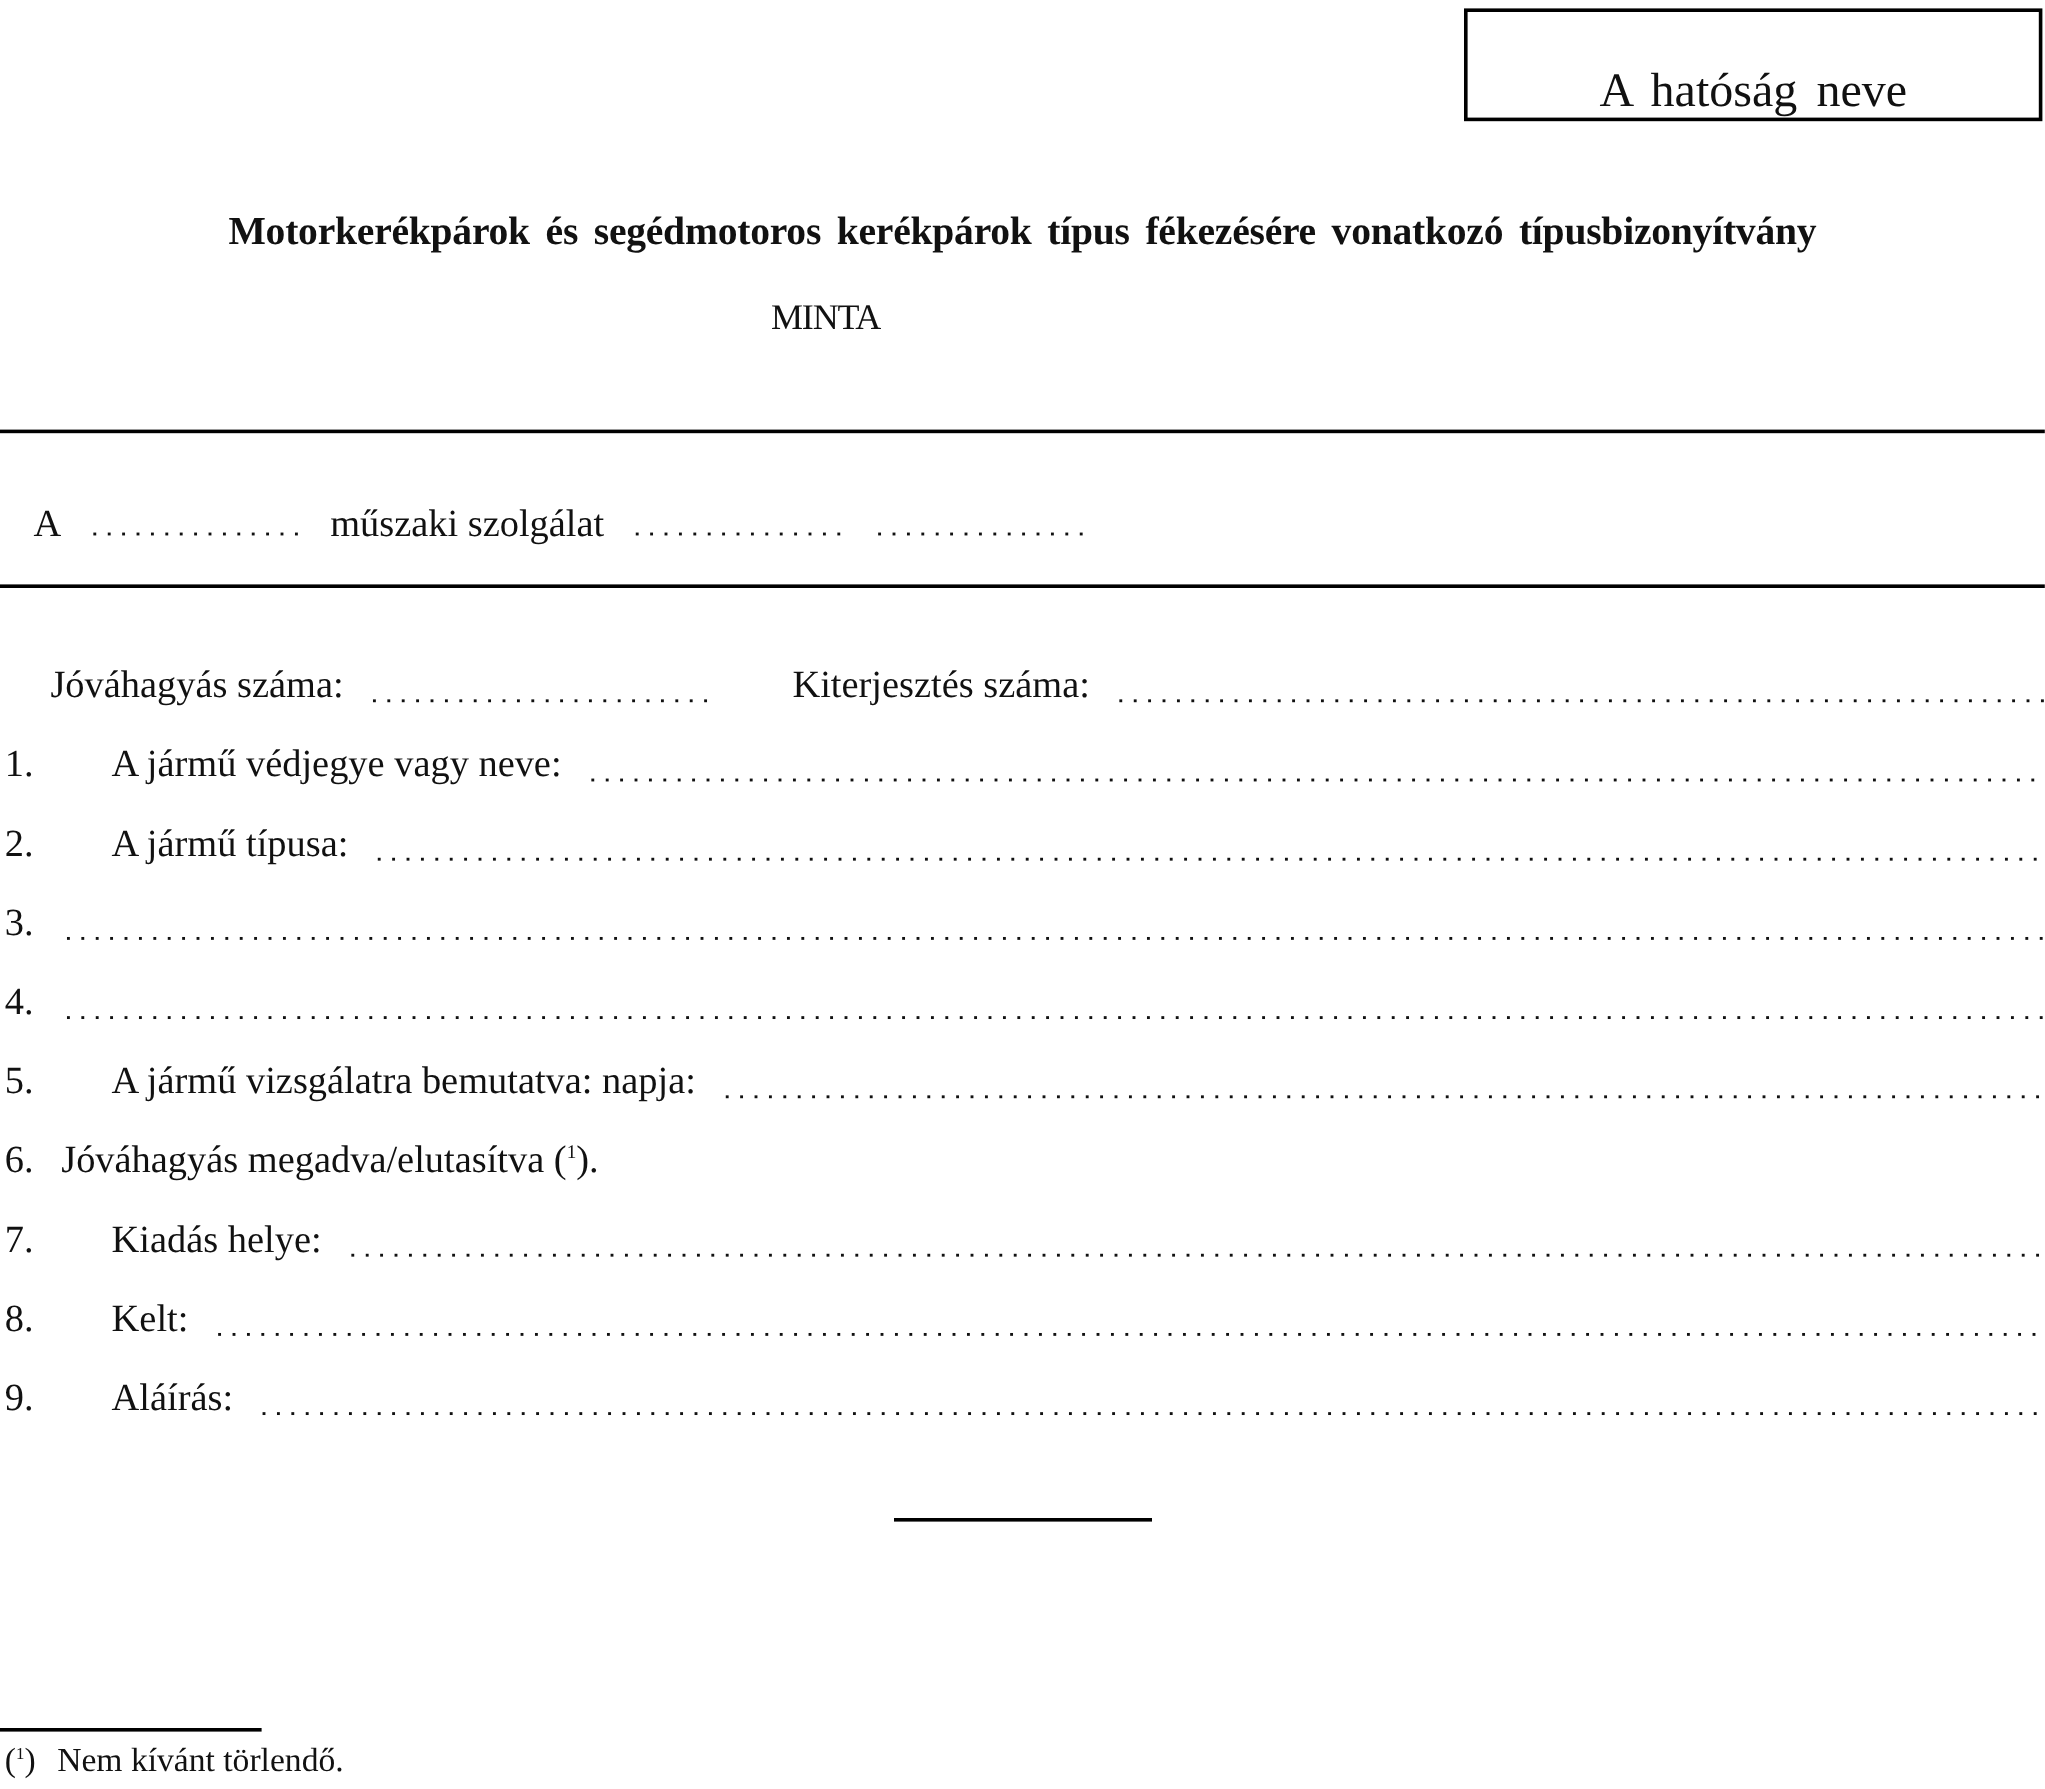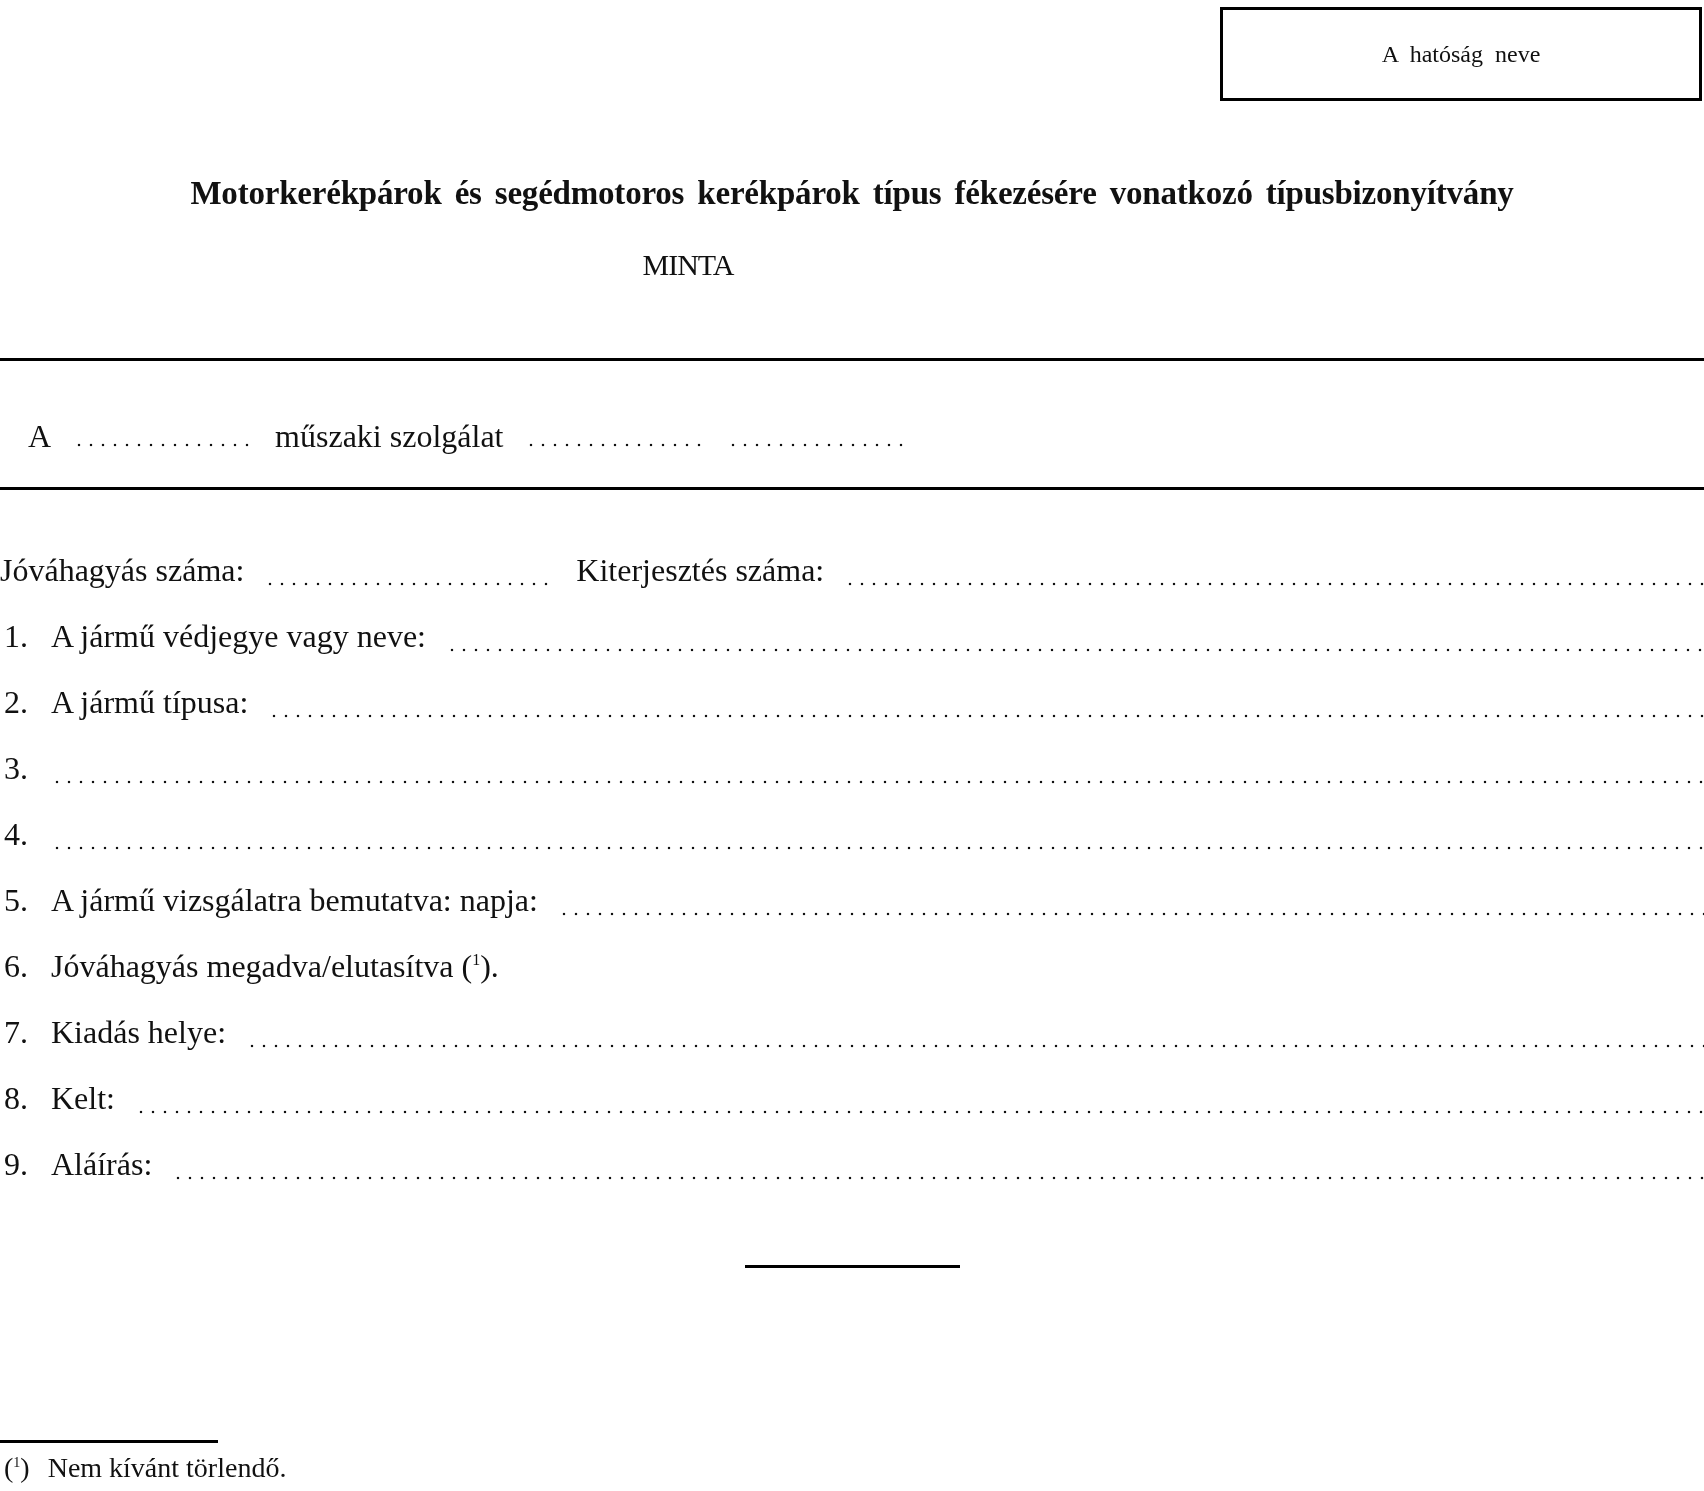--- a/index.html
+++ b/index.html
@@ -4,22 +4,22 @@
   <style>
     html, body { margin: 0; padding: 0; background: #ffffff; }
     body {
       width: 1704px; height: 1491px; position: relative; overflow: hidden;
       font-family: "Liberation Serif", "DejaVu Serif", serif;
       color: #111111;
     }
     .authority-box {
       position: absolute; left: 1220px; top: 7px; width: 482px; height: 94px;
       border: 3px solid #000; box-sizing: border-box;
-      display: flex; align-items: center; justify-content: center;
-      font-size: 24px; word-spacing: 6px;
+      display: flex; align-items: flex-end; justify-content: center;
+      font-size: 40px; word-spacing: 6px;
     }
     .doc-title {
       position: absolute; left: 0; top: 150px; width: 1704px; text-align: center;
       font-size: 33px; font-weight: bold; word-spacing: 5px; letter-spacing: -0.2px; margin-top: 25px;
     }
     .doc-subtitle {
       position: absolute; left: 0; top: 248px; width: 1376px; text-align: center;
       font-size: 30px; letter-spacing: -1px;
     }
     .rule { position: absolute; left: 0; width: 1704px; height: 3px; background: #000; }
@@ -35,21 +35,21 @@
       display: inline-block; width: 180px; height: 4px; margin-right: 22px;
       background-image: radial-gradient(circle, #111 1.4px, transparent 1.6px);
       background-size: 12px 4px; background-repeat: repeat-x;
     }
 
     .form-row {
       position: absolute; left: 0; width: 1704px; height: 40px;
       font-size: 32px; white-space: nowrap; display: flex; align-items: baseline;
     }
     .form-row .num { display: inline-block; width: 47px; padding-left: 4px; }
-    .form-row .label { margin-right: 20px; }
+    .form-row .label { margin-right: 20px; padding-left: 42px; }
     .leader {
       flex: 1; height: 4px; align-self: flex-end; margin-bottom: 6px;
       background-image: radial-gradient(circle, #111 1.4px, transparent 1.6px);
       background-size: 12px 4px; background-repeat: repeat-x;
     }
     .leader-fixed {
       display: inline-block; width: 290px; height: 4px; align-self: flex-end;
       margin-bottom: 6px; margin-right: 22px;
       background-image: radial-gradient(circle, #111 1.4px, transparent 1.6px);
       background-size: 12px 4px; background-repeat: repeat-x;

